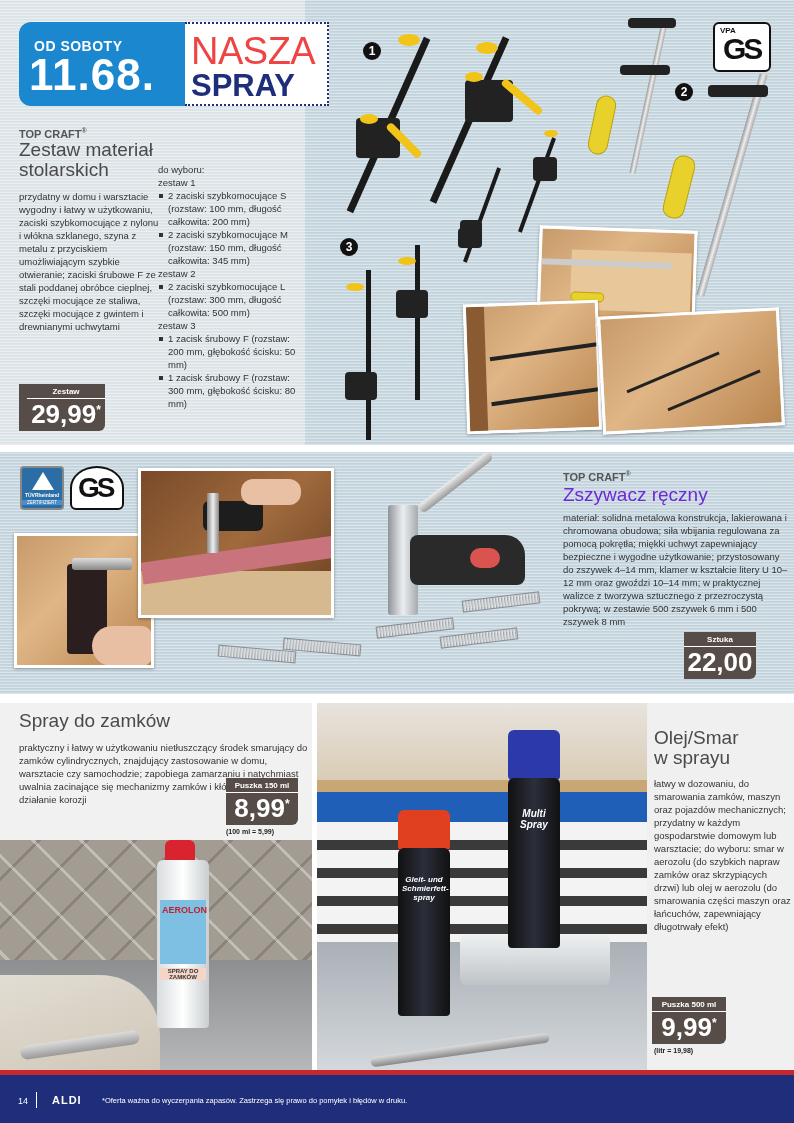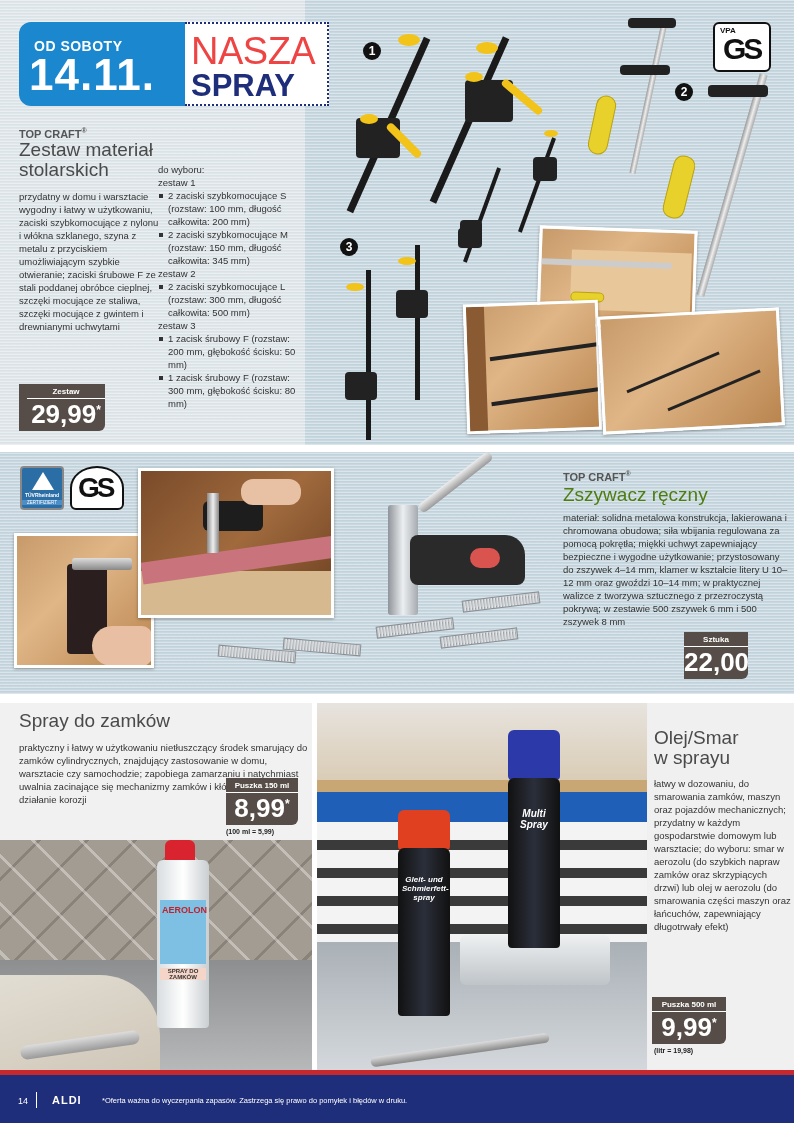--- a/index.html
+++ b/index.html
@@ -70,23 +70,23 @@
     
     #sec2 { position: absolute; left: 0; top: 452px; width: 794px; height: 242px; }
     .tuv-logo { position: absolute; left: 20px; top: 466px; width: 44px; height: 44px; background: #2b6ea6; border: 2px solid #888; border-radius: 4px; }
     .tuv-logo .tri { position: absolute; left: 10px; top: 4px; width: 0; height: 0; border-left: 11px solid transparent; border-right: 11px solid transparent; border-bottom: 18px solid #fff; }
     .tuv-logo .t1 { position: absolute; left: 0; top: 24px; width: 40px; font-size: 5px; color: #fff; text-align: center; font-weight: bold; }
     .tuv-logo .t2 { position: absolute; left: 0; top: 32px; width: 40px; font-size: 4.5px; color: #fff; text-align: center; background: #4e8ec7; }
     .gs2-logo { position: absolute; left: 70px; top: 466px; width: 54px; height: 44px; background: #fff; border: 2px solid #111; border-radius: 50% 50% 6px 6px; }
     .gs2-logo .gs { position: absolute; left: 6px; top: 4px; font-size: 28px; font-weight: bold; color: #111; letter-spacing: -3px; }
 
     #s2-brand { position: absolute; left: 563px; top: 470px; }
-    #s2-title { position: absolute; left: 563px; top: 484px; font-size: 19px; color: #4d7c0f; }
+    #s2-title { position: absolute; left: 563px; top: 484px; font-size: 19px; color: #6d28d9; }
     #s2-desc { position: absolute; left: 563px; top: 511px; width: 225px; }
-    #s2-price { left: 684px; top: 632px; width: 64px; height: 47px; }
+    #s2-price { left: 684px; top: 632px; width: 72px; height: 47px; }
 
     .staples { position: absolute; height: 12px; background: repeating-linear-gradient(90deg, #b5b9bd 0px, #e5e7e9 2px, #9aa0a5 3px); border: 1px solid #8a8f94; transform: rotate(-7deg); }
 
     
     #sec3-left { position: absolute; left: 0; top: 703px; width: 312px; height: 367px; background: #f1f1f1; }
     #sec3-right { position: absolute; left: 317px; top: 703px; width: 477px; height: 367px; background: #efefef; }
     #s3-title { position: absolute; left: 19px; top: 710px; font-size: 19px; color: #4a4a4a; }
     #s3-desc { position: absolute; left: 19px; top: 741px; width: 290px; }
     #s3-price { left: 226px; top: 778px; width: 72px; height: 47px; }
     #s3-unitprice { left: 226px; top: 828px; }
@@ -118,21 +118,21 @@
 <body>
 
 <div id="sec1">
   <div class="left-panel texture"></div>
   <div class="right-panel texture-blue"></div>
 </div>
 
 <div class="badge">
   <div class="date-box">
     <div class="od">OD SOBOTY</div>
-    <div class="date">14.11.</div>
+    <div class="date">11.68.</div>
   </div>
   <div class="oferta-box">
     <div class="nasza">NASZA</div>
     <div class="oferta">SPRAY</div>
   </div>
 </div>
 
 <div id="s1-brand" class="brand"><span>TOP CRAFT</span><sup>®</sup></div>
 <div id="s1-title" class="ptitle">Zestaw materiał stolarskich</div>
 <div id="s1-desc" class="desc">przydatny w domu i warsztacie wygodny i łatwy w użytkowaniu, zaciski szybkomocujące z nylonu i włókna szklanego, szyna z metalu z przyciskiem umożliwiającym szybkie otwieranie; zaciski śrubowe F ze stali poddanej obróbce cieplnej, szczęki mocujące ze staliwa, szczęki mocujące z gwintem i drewnianymi uchwytami</div>

